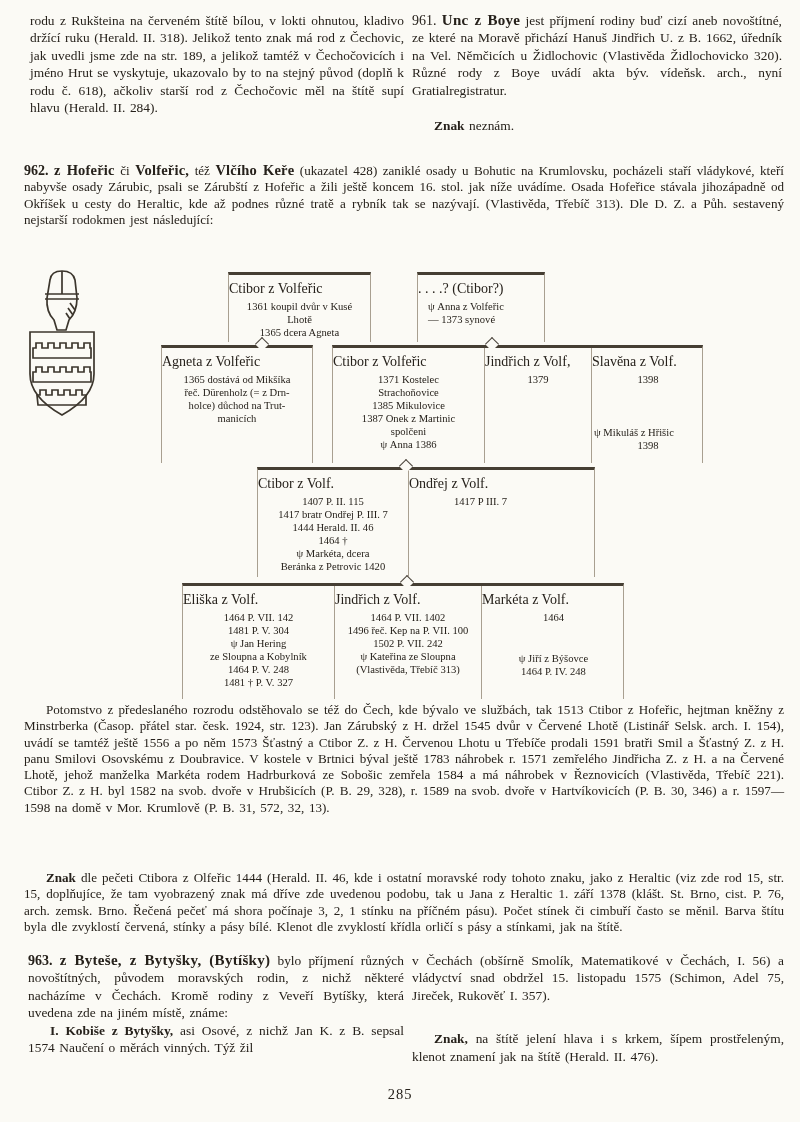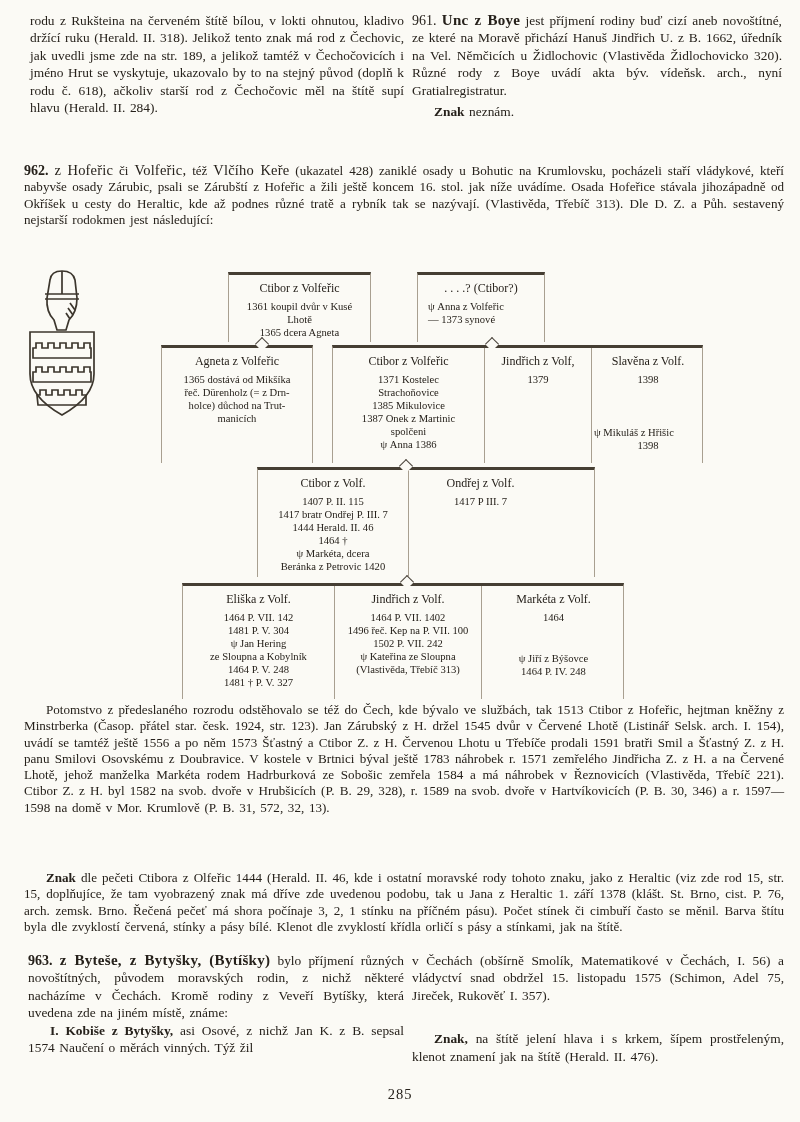--- a/index.html
+++ b/index.html
@@ -16,35 +16,35 @@
   }
   .abs{position:absolute;}
   p{margin:0;}
   .just{text-align:justify;}
   .body-sm{font-size:13.4px;line-height:17.4px;word-spacing:1.2px;}
   .body-md{font-size:13.1px;line-height:16.3px;word-spacing:1.4px;}
   .indent{text-indent:22px;}
   .bold{font-weight:bold;}
   .enum{font-size:14px;}
   .ename{font-weight:bold;font-size:15px;letter-spacing:.3px;}
-  .ename-sm{font-weight:normal;font-size:14.5px;letter-spacing:.2px;}
+  .ename-sm{font-weight:bold;font-size:14.5px;letter-spacing:.2px;}
   .gap-top-lg{margin-top:26px;}
 
   
   #tree{left:0;top:260px;width:800px;height:442px;}
   .tbox,.tgroup{
     position:absolute;box-sizing:border-box;
     border-top:3px solid #453e33;
     border-left:1px solid #a89f90;
     border-right:1px solid #a89f90;
   }
   .tgroup{display:flex;align-items:stretch;}
   .tcell{box-sizing:border-box;border-right:1px solid #a89f90;flex:0 0 auto;}
   .tcell:last-child{border-right:none;}
-  .ttitle{font-size:12px;line-height:15px;text-align:center;margin-top:6px;white-space:nowrap;overflow:hidden;}
+  .ttitle{font-size:14px;line-height:15px;margin-top:6px;white-space:nowrap;overflow:hidden;}
   .tbody{margin-top:4px;}
   .tline{font-size:10.6px;line-height:13px;min-height:13px;text-align:center;white-space:nowrap;overflow:hidden;}
   #b2 .tline{text-align:left;padding-left:10px;}
   #cell-b6 .tline:nth-child(2){height:40px;}
   #cell-b6 .tline:nth-child(3){text-align:left;padding-left:2px;}
   #cell-b11 .tline:nth-child(2){height:28px;}
   .caret{
     position:absolute;width:9px;height:9px;
     border-left:1.6px solid #4a433a;border-top:1.6px solid #4a433a;
     transform:rotate(45deg);background:#fbfaf5;
@@ -57,21 +57,21 @@
 <body>
 
 <div class="page">
 
   <div class="abs" style="left:30px;top:12px;width:374px;">
     <p class="just body-sm">rodu z Rukšteina na červeném štítě bílou, v lokti ohnutou, kladivo držící ruku (Herald. II. 318). Jelikož tento znak má rod z Čechovic, jak uvedli jsme zde na str. 189, a jelikož tamtéž v Čechočovicích i jméno Hrut se vyskytuje, ukazovalo by to na stejný původ (doplň k rodu č. 618), ačkoliv starší rod z Čechočovic měl na štítě supí hlavu (Herald. II. 284).</p>
   </div>
 
   <div class="abs" style="left:412px;top:12px;width:370px;">
     <p class="just body-sm"><span class="enum">961.</span> <span class="ename">Unc z Boye</span> <span>jest příjmení rodiny buď cizí aneb novoštítné, ze které na Moravě přichází Hanuš Jindřich U. z B. 1662, úředník na Vel. Němčicích u Židlochovic (Vlastivěda Židlochovicko 320). Různé rody z Boye uvádí akta býv. vídeňsk. arch., nyní Gratialregistratur.</span></p>
-    <p class="body-sm indent" style="margin-top:4px;"><span class="bold">Znak</span> <span>neznám.</span></p>
+    <p class="body-sm indent" style="margin-top:18px;"><span class="bold">Znak</span> <span>neznám.</span></p>
   </div>
 
   <div class="abs" style="left:24px;top:162px;width:760px;">
     <p class="just body-md"><span class="enum bold">962.</span> <span class="ename-sm">z Hofeřic</span> <span>či</span> <span class="ename-sm">Volfeřic,</span> <span>též</span> <span class="ename-sm">Vlčího Keře</span> <span>(ukazatel 428) zaniklé osady u Bohutic na Krumlovsku, pocházeli staří vládykové, kteří nabyvše osady Zárubic, psali se Zárubští z Hofeřic a žili ještě koncem 16. stol. jak níže uvádíme. Osada Hofeřice stávala jihozápadně od Okříšek u cesty do Heraltic, kde až podnes různé tratě a rybník tak se nazývají. (Vlastivěda, Třebíč 313). Dle D. Z. a Půh. sestavený nejstarší rodokmen jest následující:</span></p>
   </div>
 
   <div class="abs" id="tree">
 
     <svg class="coa" width="84" height="152" viewBox="0 0 84 152">
       <path d="M30 12 Q31 3 42 3 Q53 3 55 12 L57 30 Q57 44 49 52 L46 62 L37 62 L34 52 Q26 44 27 30 Z"></path>

